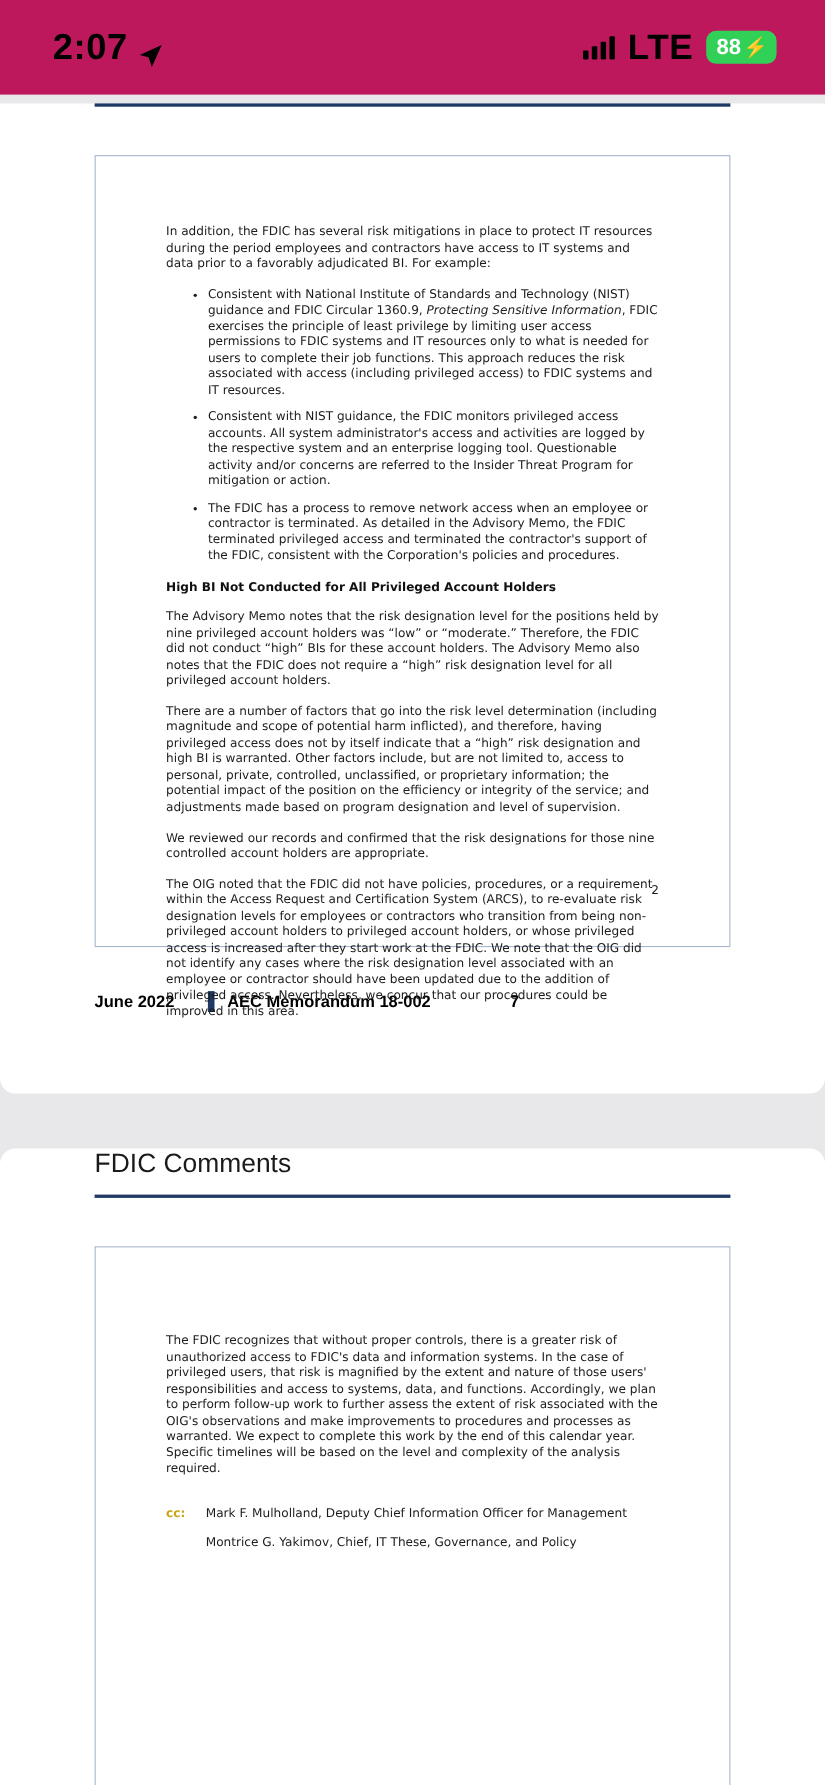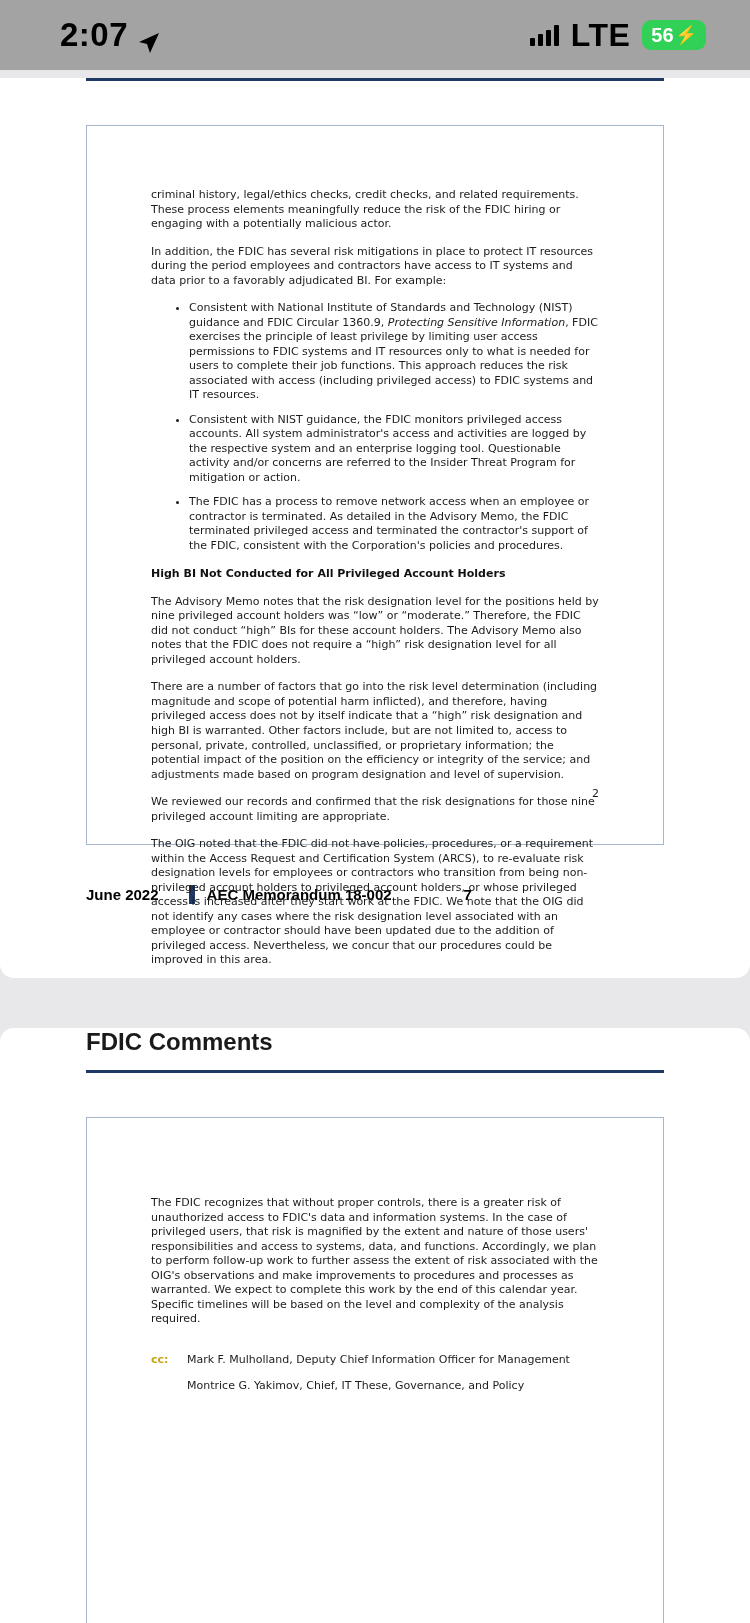--- a/index.html
+++ b/index.html
@@ -13,26 +13,26 @@
   .screen {
     width: 750px;
     min-height: 1623px;
     position: relative;
     background: #e8e8ea;
     overflow: hidden;
   }
 
   
   .statusbar {
-    height: 70px;
-    background: #a3a3a3;
+    height: 86px;
+    background: #be185d;
     display: flex;
     align-items: center;
     justify-content: space-between;
-    padding: 0 44px 0 60px;
+    padding: 0 44px 0 48px;
   }
   .status-time {
     font-size: 33px;
     font-weight: bold;
     color: #000;
     letter-spacing: 0.5px;
     display: flex;
     align-items: center;
     gap: 10px;
   }
@@ -96,21 +96,21 @@
 
   .rule {
     height: 3px;
     background: #1f3864;
     margin: 8px 86px 0 86px;
   }
   .section-title {
     font-size: 24px;
     color: #1a1a1a;
     margin: 34px 0 14px 86px;
-    font-weight: 700;
+    font-weight: 400;
   }
 
   .doc-frame {
     border: 1px solid #a7b6cf;
     margin: 44px 86px 0 86px;
     background: #fff;
     position: relative;
     padding: 0;
   }
   .doc-frame.page1 { height: 720px; }
@@ -203,45 +203,44 @@
     </div>
     <div class="status-right">
       <span class="signal">
           <i></i>
           <i></i>
           <i></i>
           <i></i>
         </span>
       <span class="lte">LTE</span>
       <span class="battery">
-        <span>56</span>
+        <span>88</span>
           <span class="bolt">⚡</span>
       </span>
     </div>
   </div>
 
   <div class="sheet first">
     <div class="rule"></div>
 
     <div class="doc-frame page1">
       <div class="doc-inner" style="padding-top:62px;">
-        <p>criminal history, legal/ethics checks, credit checks, and related requirements.  These process elements meaningfully reduce the risk of the FDIC hiring or engaging with a potentially malicious actor.</p>
         <p>In addition, the FDIC has several risk mitigations in place to protect IT resources during the period employees and contractors have access to IT systems and data prior to a favorably adjudicated BI.  For example:</p>
 
         <ul>
           <li>Consistent with National Institute of Standards and Technology (NIST) guidance and FDIC Circular 1360.9, <em>Protecting Sensitive Information</em>, FDIC exercises the principle of least privilege by limiting user access permissions to FDIC systems and IT resources only to what is needed for users to complete their job functions.  This approach reduces the risk associated with access (including privileged access) to FDIC systems and IT resources.</li>
           <li>Consistent with NIST guidance, the FDIC monitors privileged access accounts.  All system administrator's access and activities are logged by the respective system and an enterprise logging tool.  Questionable activity and/or concerns are referred to the Insider Threat Program for mitigation or action.</li>
           <li>The FDIC has a process to remove network access when an employee or contractor is terminated.  As detailed in the Advisory Memo, the FDIC terminated privileged access and terminated the contractor's support of the FDIC, consistent with the Corporation's policies and procedures.</li>
         </ul>
 
         <div class="h-sub gap-top">High BI Not Conducted for All Privileged Account Holders</div>
 
         <p class="gap-top">The Advisory Memo notes that the risk designation level for the positions held by nine privileged account holders was “low” or “moderate.”  Therefore, the FDIC did not conduct “high” BIs for these account holders.  The Advisory Memo also notes that the FDIC does not require a “high” risk designation level for all privileged account holders.</p>
         <p>There are a number of factors that go into the risk level determination (including magnitude and scope of potential harm inflicted), and therefore, having privileged access does not by itself indicate that a “high” risk designation and high BI is warranted.  Other factors include, but are not limited to, access to personal, private, controlled, unclassified, or proprietary information; the potential impact of the position on the efficiency or integrity of the service; and adjustments made based on program designation and level of supervision.</p>
-        <p>We reviewed our records and confirmed that the risk designations for those nine privileged account limiting are appropriate.</p>
+        <p>We reviewed our records and confirmed that the risk designations for those nine controlled account holders are appropriate.</p>
 
 
         <p class="gap-top">The OIG noted that the FDIC did not have policies, procedures, or a requirement within the Access Request and Certification System (ARCS), to re-evaluate risk designation levels for employees or contractors who transition from being non-privileged account holders to privileged account holders, or whose privileged access is increased after they start work at the FDIC.  We note that the OIG did not identify any cases where the risk designation level associated with an employee or contractor should have been updated due to the addition of privileged access.  Nevertheless, we concur that our procedures could be improved in this area.</p>
       </div>
       <div class="page-num">2</div>
     </div>
 
     <div class="footer-row">
       <span class="footer-date">June 2022</span>
       <span class="footer-bar"></span>

